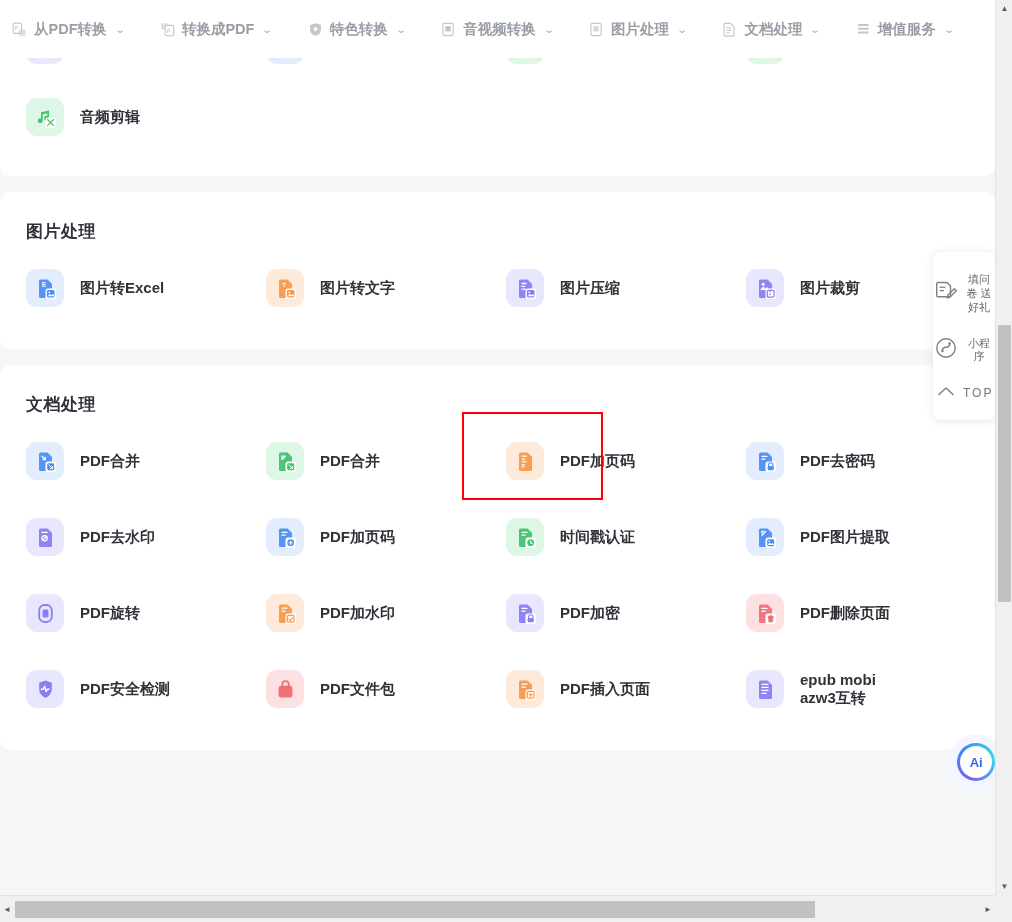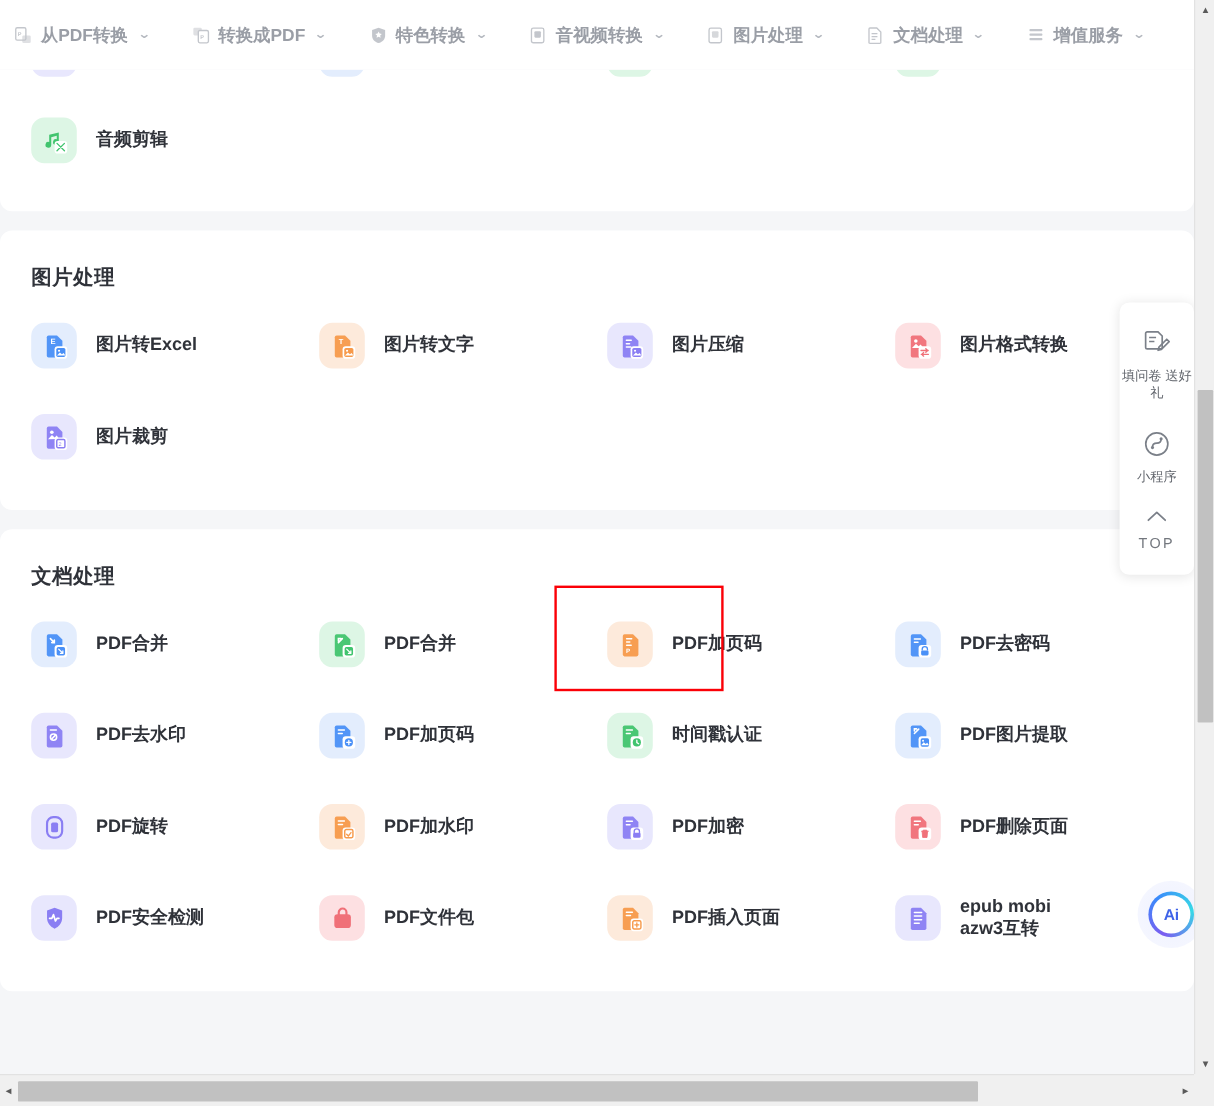--- a/index.html
+++ b/index.html
@@ -82,21 +82,21 @@
   .side-widget {
     position: absolute; right: 17px; top: 252px;
     width: 62px;
     background: #fff;
     border-radius: 8px;
     box-shadow: 0 1px 10px rgba(0,0,0,.10);
     padding: 10px 0 8px 0;
     z-index: 8;
   }
   .sw-item {
-    display: flex; flex-direction: column; align-items: center;
+    display: flex; align-items: center;
     gap: 4px; padding: 11px 0 10px 0; cursor: pointer;
   }
   .sw-item .sw-lbl {
     font-size: 11px; color: #62666d; line-height: 1.25; text-align: center;
   }
   .sw-top { padding-top: 9px; }
   .sw-top .sw-lbl { font-size: 12px; letter-spacing: 2px; color:#73777e; }
 
   
   .ai-bubble {
@@ -320,36 +320,20 @@
                     <rect x="0" y="0" width="7.6" height="7.6" rx="1.4" fill="#8a7ef3"></rect>
                     <circle cx="2.3" cy="2.4" r=".9" fill="#fff"></circle>
                     <path d="M0.6 6.4l2.4-2.6 1.7 1.6 1.4-1.2 1.5 2.2z" fill="#fff"></path>
                   </g>
                 </g>
               </svg>
             </span>
             <span class="tlabel">图片压缩</span>
           </div>
           <div class="tool">
-            <span class="ticon" style="background:#fde0e2">
-              <svg width="25" height="25" viewBox="0 0 25 25">
-                <path d="M7.5 3.5h7l4.5 4.5v12.5a1.5 1.5 0 0 1-1.5 1.5h-10A1.5 1.5 0 0 1 6 20.5V5A1.5 1.5 0 0 1 7.5 3.5z" fill="#f07078" opacity=".95"></path>
-                <circle cx="10.2" cy="8.2" r="1.5" fill="#fff"></circle>
-                <path d="M7 14l3.3-3.6 2.2 2.2 1.8-1.6 2 2.9z" fill="#fff"></path>
-                <g transform="translate(12.5,12.5)">
-                  <rect x="0" y="0" width="10.5" height="10.5" rx="2.6" fill="#fff"></rect>
-                  <g transform="translate(1.4,1.4)">
-                    <path d="M0.6 2.2h6M4.6 0.7l1.6 1.5-1.6 1.5M6.8 5.4h-6M2.8 3.9L1.2 5.4l1.6 1.5" fill="none" stroke="#f07078" stroke-width="1.1" stroke-linecap="round" stroke-linejoin="round"></path>
-                  </g>
-                </g>
-              </svg>
-            </span>
-            <span class="tlabel">图片格式转换</span>
-          </div>
-          <div class="tool">
             <span class="ticon" style="background:#e8e7fd">
               <svg width="25" height="25" viewBox="0 0 25 25">
                 <path d="M7.5 3.5h7l4.5 4.5v12.5a1.5 1.5 0 0 1-1.5 1.5h-10A1.5 1.5 0 0 1 6 20.5V5A1.5 1.5 0 0 1 7.5 3.5z" fill="#8a7ef3" opacity=".95"></path>
                 <circle cx="10.2" cy="8.2" r="1.5" fill="#fff"></circle>
                 <path d="M7 14l3.3-3.6 2.2 2.2 1.8-1.6 2 2.9z" fill="#fff"></path>
                 <g transform="translate(12.5,12.5)">
                   <rect x="0" y="0" width="10.5" height="10.5" rx="2.6" fill="#fff"></rect>
                   <g transform="translate(1.4,1.4)">
                     <rect x="0.4" y="0.4" width="6.8" height="6.8" rx="1.1" fill="none" stroke="#8a7ef3" stroke-width="1.2"></rect>
                     <text x="1.9" y="5.6" font-size="4.6" font-family="Liberation Sans" fill="#8a7ef3">2</text>

